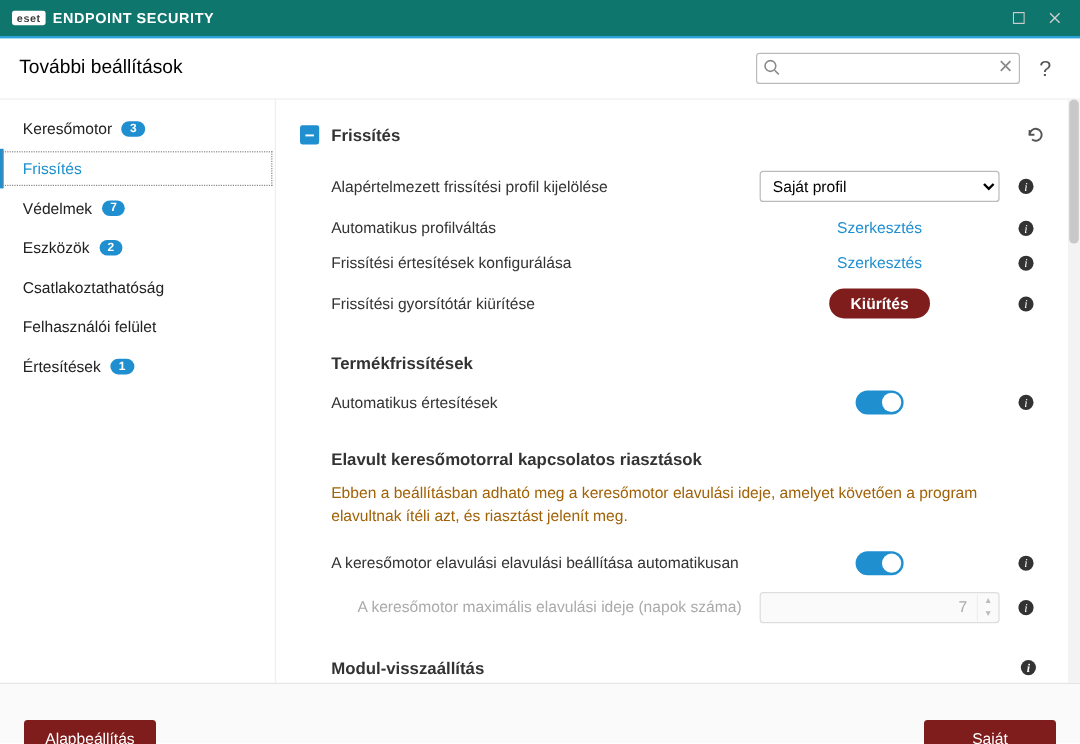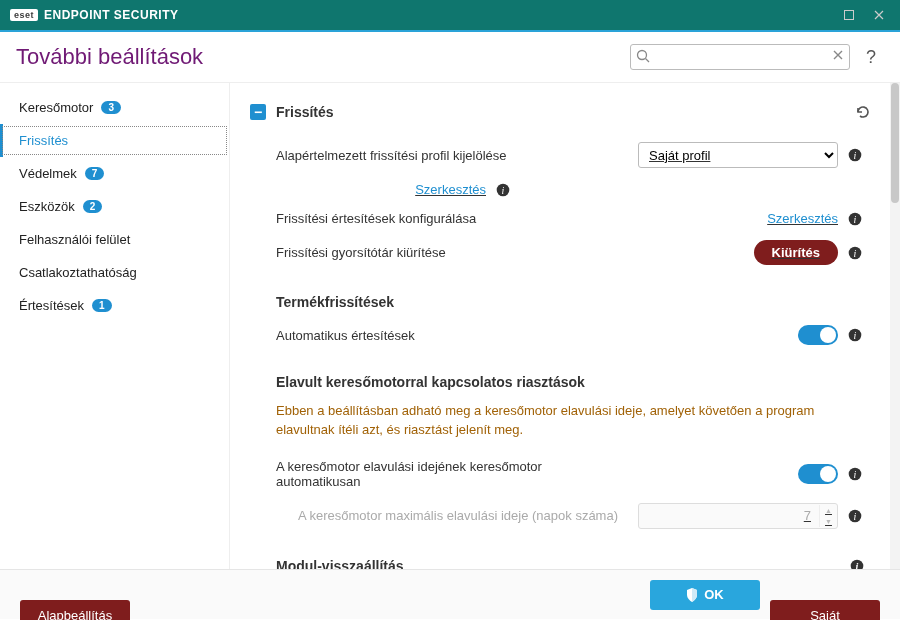--- a/index.html
+++ b/index.html
@@ -4,21 +4,21 @@
 <style>
   * { box-sizing: border-box; margin: 0; padding: 0; }
   html, body { width: 900px; height: 620px; font-family: "Segoe UI", Arial, sans-serif; font-size: 13px; color: #333; background: #fff; overflow: hidden; }
   .titlebar { height: 30px; background: #0f766e; color: #fff; display: flex; align-items: center; padding: 0 6px 0 10px; }
   .titlebar .brand { font-weight: 600; letter-spacing: 0.5px; font-size: 12px; display:flex; align-items:center; gap:6px;}
   .titlebar .brand-badge { background:#fff; color:#3d3d3d; font-size:9px; font-weight:700; padding:1px 4px; border-radius:2px; }
   .titlebar .spacer { flex: 1; }
   .titlebar .winbtn { width: 30px; height: 30px; display:flex; align-items:center; justify-content:center; cursor:pointer; color:#ccc; }
   .topline { height:2px; background:#2aa3d8; }
   .header { display:flex; align-items:center; padding: 12px 20px 12px 16px; gap:12px; border-bottom:1px solid #eee;}
-  .header h1 { font-size: 22px; font-weight:400; color:#701a75; flex:1;}
+  .header h1 { font-size: 16px; font-weight:400; color:#000000; flex:1;}
   .searchbox { position:relative; width:220px; }
   .searchbox input { width:100%; height:26px; border:1px solid #bbb; border-radius:3px; padding:0 24px 0 26px; font-size:13px; outline:none;}
   .searchbox .mag { position:absolute; left:6px; top:5px; color:#888; }
   .searchbox .clear { position:absolute; right:6px; top:5px; color:#888; cursor:pointer;}
   .help { font-size:18px; color:#555; cursor:pointer; padding:0 4px;}
   .body { display:flex; height: calc(620px - 30px - 2px - 52px - 50px); }
   .sidebar { width:230px; border-right:1px solid #eee; padding:8px 0; }
   .navitem { display:flex; align-items:center; padding:9px 16px; cursor:pointer; color:#222; gap:8px; border-left:3px solid transparent;}
   .navitem.active { color:#1f8fd0; border-left-color:#1f8fd0; outline:1px dotted #888; outline-offset:-3px;}
   .badge { background:#1f8fd0; color:#fff; border-radius:9px; font-size:10px; padding:1px 7px; font-weight:600;}
@@ -27,21 +27,21 @@
   .scrolltrack { width:10px; background:#f3f3f3; position:relative;}
   .scrollthumb { position:absolute; top:0; left:1px; width:8px; height:120px; background:#c8c8c8; border-radius:4px;}
   .section { padding: 0 8px 0 20px; }
   .section-head { display:flex; align-items:center; gap:10px; padding:6px 0 14px 0;}
   .collapse { width:16px; height:16px; background:#1f8fd0; color:#fff; display:flex; align-items:center; justify-content:center; font-weight:700; font-size:14px; line-height:1; cursor:pointer; border-radius:2px;}
   .section-title { font-weight:600; font-size:14px; flex:1;}
   .undo { color:#555; cursor:pointer;}
   .row { display:flex; align-items:center; padding:7px 0 7px 26px; gap:10px;}
   .row .label { flex:1; color:#333;}
   .row .label.dim { color:#aaa;text-align:right;}
-  .row .ctrl { width:210px; display:flex; justify-content:flex-end;text-decoration:underline;}
+  .row .ctrl { width:210px; display:flex; justify-content:center;}
   .row .info { width:24px; text-align:center; color:#444; cursor:pointer;}
   .subhead { font-weight:600; padding:22px 0 8px 26px; font-size:14px;}
   .desc { padding: 4px 40px 12px 26px; color:#a16207; line-height:1.45;}
   select.dd { width:200px; height:26px; border:1px solid #bbb; border-radius:3px; padding:0 6px; background:#fff; font-size:13px;}
   .link { color:#1f8fd0; cursor:pointer;}
   .pillbtn { background:#7f1d1d; color:#fff; border:none; border-radius:14px; padding:5px 18px; font-size:13px; font-weight:600; cursor:pointer;}
   .toggle { width:40px; height:20px; background:#1f8fd0; border-radius:10px; position:relative; cursor:pointer;}
   .toggle::after { content:""; position:absolute; width:16px; height:16px; background:#fff; border-radius:50%; top:2px; right:2px;}
   .spin { width:200px; height:26px; border:1px solid #ddd; border-radius:3px; display:flex; align-items:center; background:#fafafa;}
   .spin .val { flex:1; text-align:right; padding:0 8px; color:#aaa;}
@@ -106,24 +106,24 @@
     </div>
     <div class="navitem">
       <span>Védelmek</span>
       <span class="badge">7</span>
     </div>
     <div class="navitem">
       <span>Eszközök</span>
       <span class="badge">2</span>
     </div>
     <div class="navitem">
+      <span>Csatlakoztathatóság</span>
+    </div>
+    <div class="navitem">
       <span>Felhasználói felület</span>
-    </div>
-    <div class="navitem">
-      <span>Csatlakoztathatóság</span>
     </div>
     <div class="navitem">
       <span>Értesítések</span>
       <span class="badge">1</span>
     </div>
   </div>
 
   <div class="content-wrap">
     <div class="content">
       <div class="section">
@@ -149,20 +149,21 @@
           </div>
           <div class="info">
               <svg width="14" height="14" viewBox="0 0 14 14">
                 <circle cx="7" cy="7" r="6.3" fill="#333"></circle>
                 <text x="7" y="10.5" text-anchor="middle" fill="#fff" font-size="10" font-family="Georgia" font-style="italic">i</text>
               </svg>
             </div>
         </div>
 
         <div class="row">
+          <div class="label">Automatikus profilváltás</div>
           <div class="ctrl">
               <span class="link">Szerkesztés</span>
             </div>
           <div class="info">
               <svg width="14" height="14" viewBox="0 0 14 14">
                 <circle cx="7" cy="7" r="6.3" fill="#333"></circle>
                 <text x="7" y="10.5" text-anchor="middle" fill="#fff" font-size="10" font-family="Georgia" font-style="italic">i</text>
               </svg>
             </div>
         </div>
@@ -203,21 +204,21 @@
               <svg width="14" height="14" viewBox="0 0 14 14">
                 <circle cx="7" cy="7" r="6.3" fill="#333"></circle>
                 <text x="7" y="10.5" text-anchor="middle" fill="#fff" font-size="10" font-family="Georgia" font-style="italic">i</text>
               </svg>
             </div>
         </div>
 
         <div class="subhead">Elavult keresőmotorral kapcsolatos riasztások</div>
         <div class="desc">Ebben a beállításban adható meg a keresőmotor elavulási ideje, amelyet követően a program elavultnak ítéli azt, és riasztást jelenít meg.</div>
         <div class="row">
-          <div class="label">A keresőmotor elavulási idejének keresőmotor automatikusan</div>
+          <div class="label">A keresőmotor elavulási elavulási beállítása automatikusan</div>
           <div class="ctrl">
               <div class="toggle"></div>
             </div>
           <div class="info">
               <svg width="14" height="14" viewBox="0 0 14 14">
                 <circle cx="7" cy="7" r="6.3" fill="#333"></circle>
                 <text x="7" y="10.5" text-anchor="middle" fill="#fff" font-size="10" font-family="Georgia" font-style="italic">i</text>
               </svg>
             </div>
         </div>
@@ -253,21 +254,14 @@
     </div>
     <div class="scrolltrack">
       <div class="scrollthumb"></div>
     </div>
   </div>
 </div>
 
 <div class="footer">
   <button class="btn gray">Alapbeállítás</button>
   <div class="spacer"></div>
-  <button class="btn primary">
-    <svg width="12" height="14" viewBox="0 0 12 14">
-        <path d="M6 0 L11 2 V7 C11 10 8.5 12.5 6 14 C3.5 12.5 1 10 1 7 V2 Z" fill="#fff"></path>
-        <path d="M6 0 L11 2 V7 C11 10 8.5 12.5 6 14 V0 Z" fill="#cfeaf7"></path>
-      </svg>
-    <span>OK</span>
-  </button>
   <button class="btn gray">Saját</button>
 </div>
 
 </body></html>

